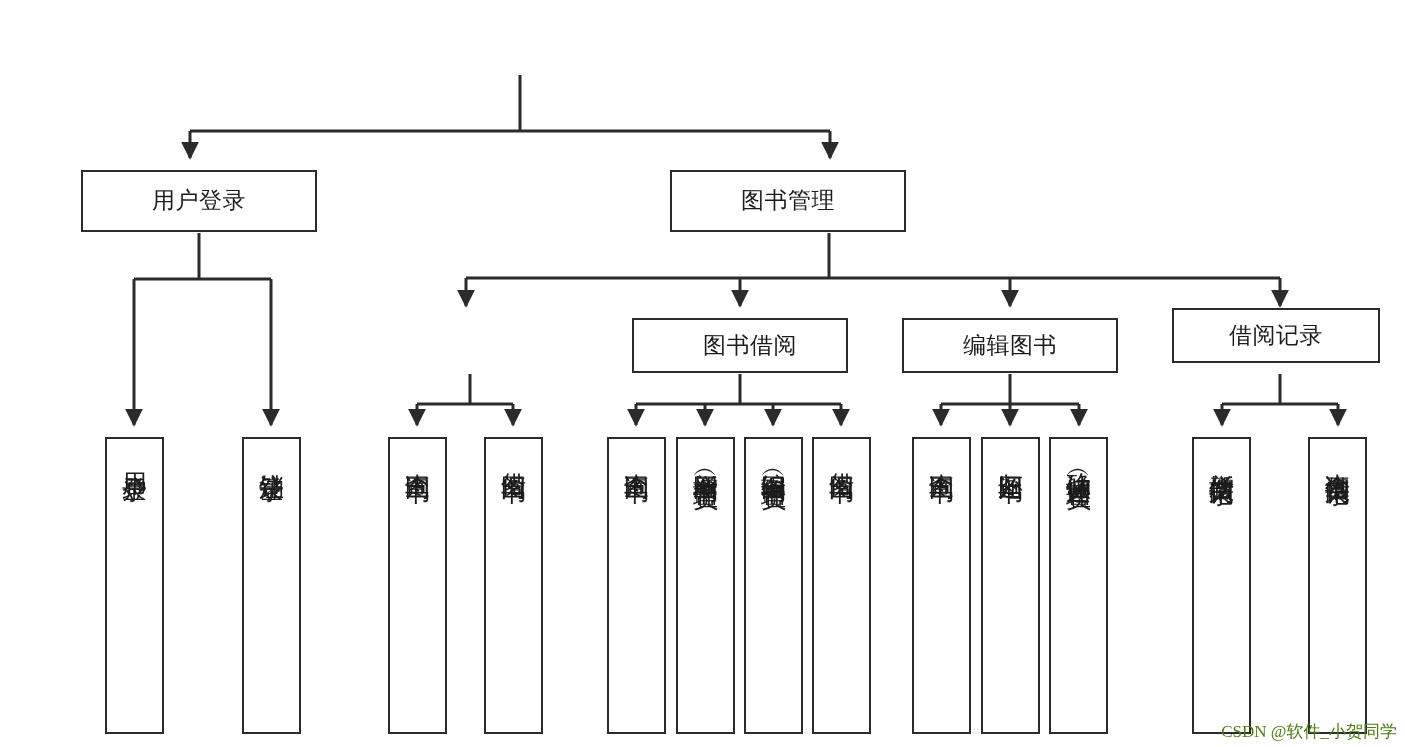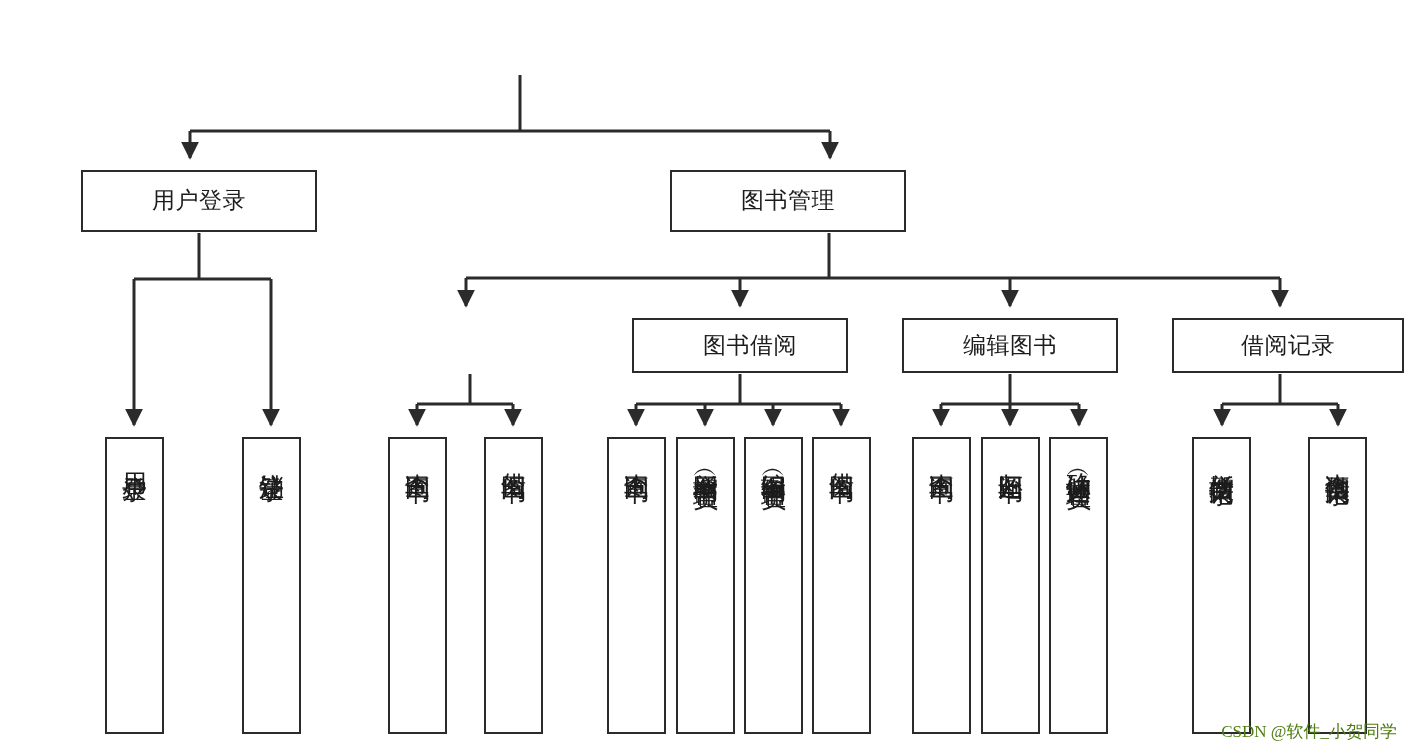--- a/index.html
+++ b/index.html
@@ -137,21 +137,21 @@
   <div class="node horiz" style="left:670px; top:170px; width:236px; height:62px;">
     <span class="node-label">图书管理</span>
   </div>
 
   <div class="node horiz" style="left:632px; top:318px; width:216px; height:55px;padding-left:20px;">
     <span class="node-label">图书借阅</span>
   </div>
   <div class="node horiz" style="left:902px; top:318px; width:216px; height:55px;">
     <span class="node-label">编辑图书</span>
   </div>
-  <div class="node horiz" style="left:1172px; top:318px; width:232px; height:55px;">
+  <div class="node horiz" style="left:1172px; top:308px; width:208px; height:55px;">
     <span class="node-label">借阅记录</span>
   </div>
 
   <div class="node vert" style="left:105px; top:437px; width:59px; height:297px;">
     <span class="node-label">用户登录</span>
   </div>
   <div class="node vert" style="left:242px; top:437px; width:59px; height:297px;">
     <span class="node-label">注销登录</span>
   </div>
 

